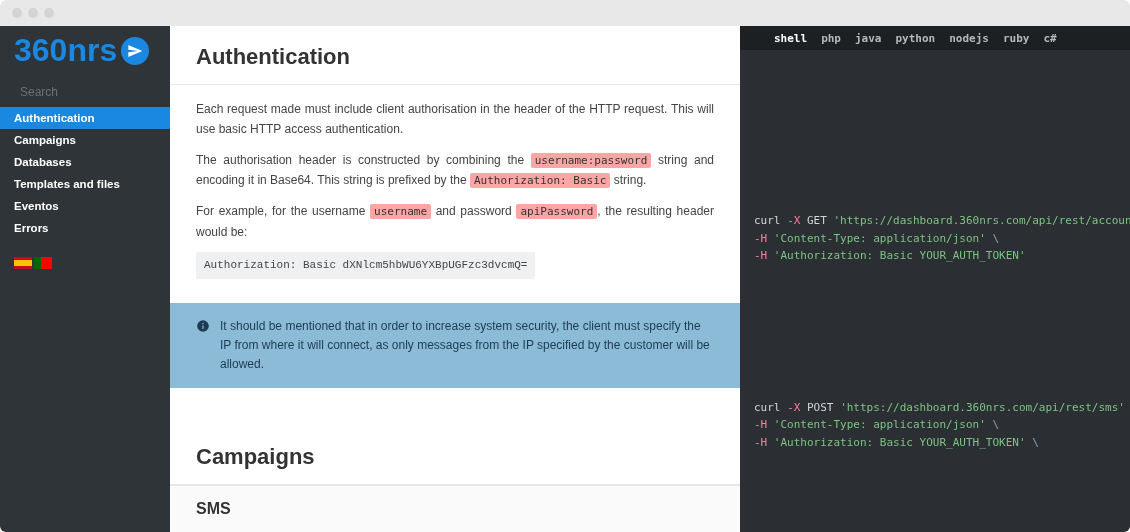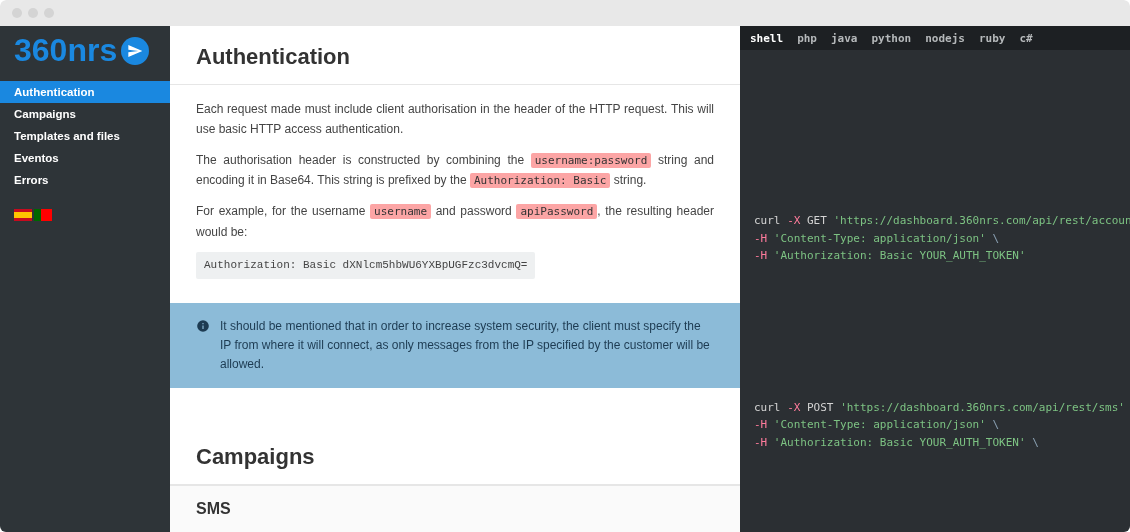--- a/index.html
+++ b/index.html
@@ -31,21 +31,21 @@
 .content .body p { margin-bottom:10px; }
 code.inline { font-family: Consolas, Monaco, monospace; background:#fca5a5; padding:1px 4px; border-radius:2px; font-size:11px; color:#333; }
 .code-line { font-family: Liberation Mono, monospace; background:#eef0f1; padding:4px 8px; border-radius:2px; font-size:11px; display:inline-block; }
 .notice { background:#8cbbd8; padding:14px 26px; font-size:12px; color:#1d3b52; display:flex; gap:10px; line-height:1.6; }
 .notice svg { width:14px; height:14px; flex-shrink:0; margin-top:2px; fill:#1d3b52; }
 .section-gap { height:38px; background:#fff; }
 .sub-h2 { font-size:16px; font-weight:700; padding:14px 26px; border-bottom:1px solid #0ea5e9; border-top:1px solid #e6e6e6; background:#fafafa; }
 .codepane { width:390px; background:#2b2f33; color:#c8c8c8; font-family:Consolas,Monaco,monospace; font-size:11px; overflow-y:auto; }
 .lang-tabs { display:flex; background:#1d2023; padding:0 10px; height:24px; align-items:center; gap:14px; font-size:11px; }
 .lang-tab { color:#b5b8ba; cursor:pointer; font-weight:600; }
-.lang-tab.active { color:#fff; }
+.lang-tab.active { color:#fff;margin-left:24px; }
 .code-block { padding:12px 14px; white-space:pre; line-height:1.6; }
 .code-block .cmd { color:#d4d4d4; }
 .code-block .flag-c { color:#ff7b9c; }
 .code-block .str { color:#7dc383; }
 .code-block .bs { color:#8aa0b2; }
 .code-gap { height:150px; }
 .code-gap2 { height:110px; }
 </style>
 </head>
 <body>
@@ -62,23 +62,30 @@
       <div class="logo">
         <span class="logo-text">
           <span>360nrs</span>
           <span class="logo-icon">
             <svg viewBox="0 0 24 24">
                 <path d="M2 21l21-9L2 3v7l15 2-15 2v7z"></path>
               </svg>
           </span>
         </span>
       </div>
+      <div class="search-row">
+        <svg viewBox="0 0 24 24">
+            <path d="M15.5 14h-.79l-.28-.27A6.471 6.471 0 0016 9.5 6.5 6.5 0 109.5 16c1.61 0 3.09-.59 4.23-1.57l.27.28v.79l5 4.99L20.49 19l-4.99-5zM9.5 14C7.01 14 5 11.99 5 9.5S7.01 5 9.5 5 14 7.01 14 9.5 11.99 14 9.5 14z"></path>
+          </svg>
+        <input placeholder="Search" style="">
+      </div>
       <div class="nav">
         <div class="nav-item active">Authentication</div>
         <div class="nav-item">Campaigns</div>
+        <div class="nav-item">Databases</div>
         <div class="nav-item">Templates and files</div>
         <div class="nav-item">Eventos</div>
         <div class="nav-item">Errors</div>
       </div>
       <div class="flags">
         <div class="flag flag-es"></div>
         <div class="flag flag-pt"></div>
       </div>
     </div>
 

